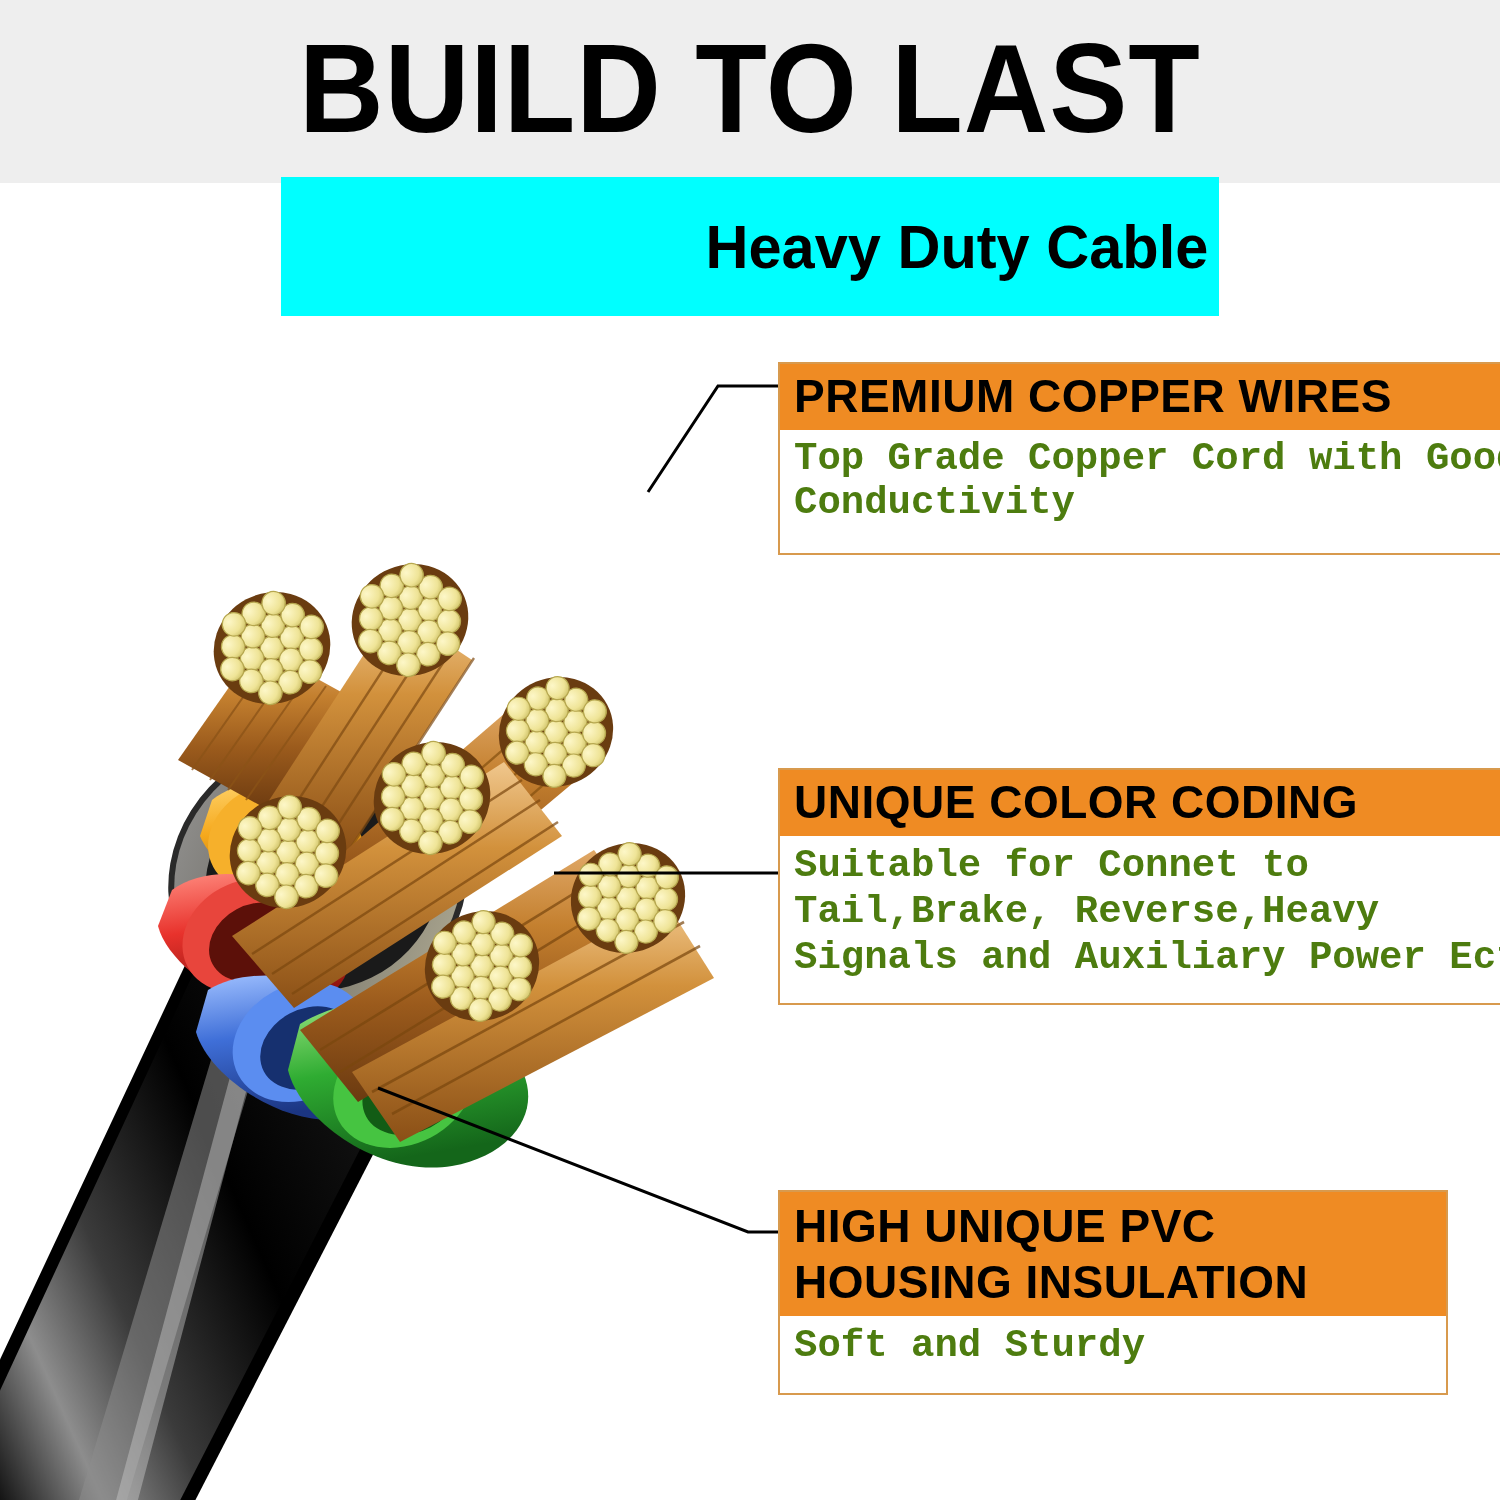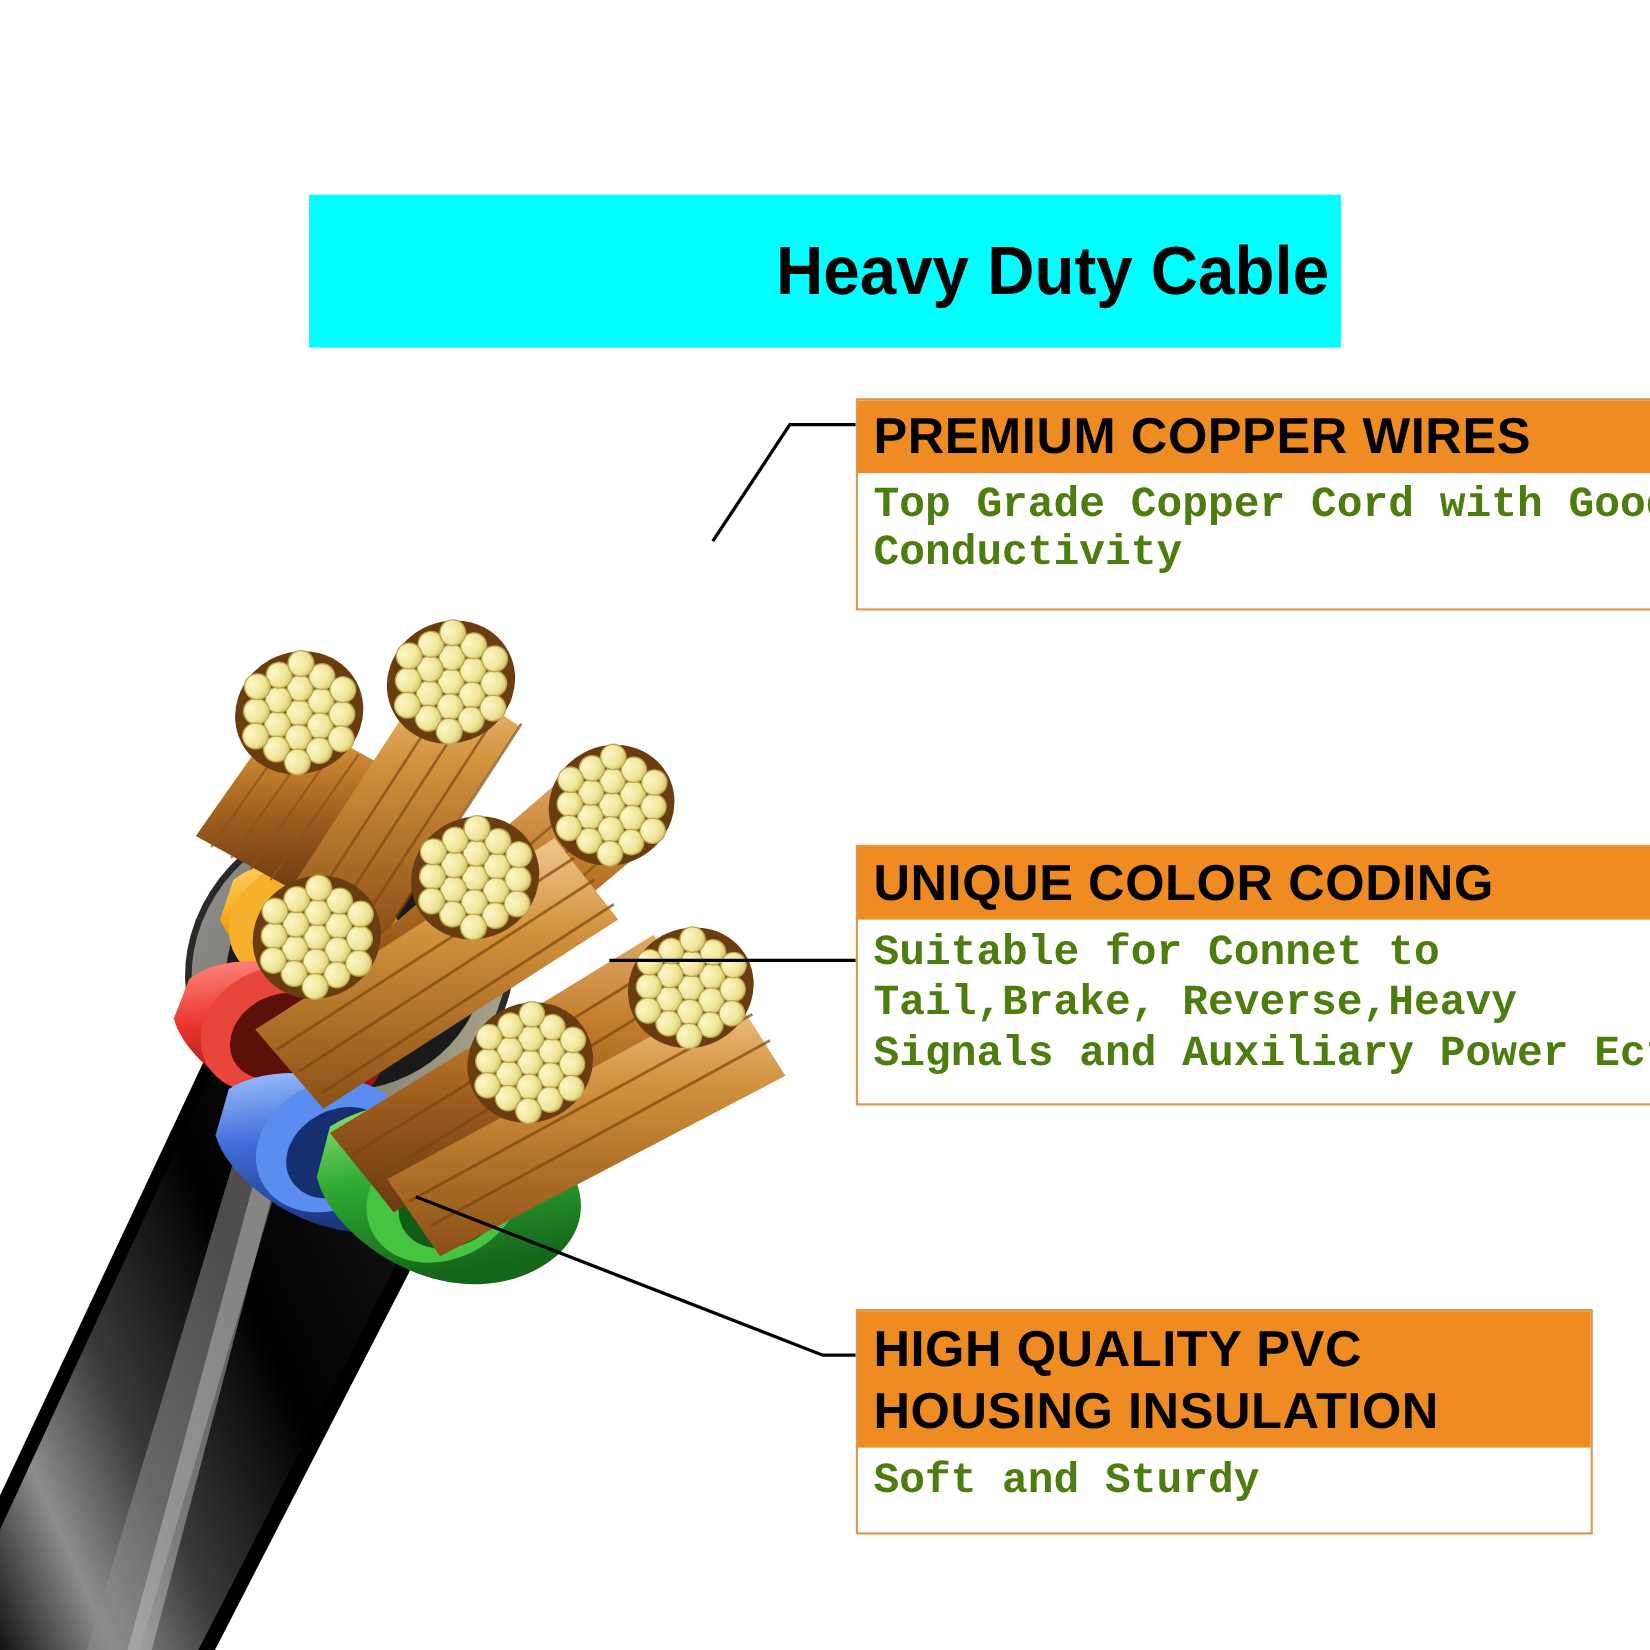--- a/index.html
+++ b/index.html
@@ -127,20 +127,23 @@
     left: 778px; top: 1190px; width: 670px;
   }
   #callout-pvc .callout-head { font-size: 46px; line-height: 56px; padding-bottom: 6px; }
   #callout-pvc .callout-body { font-size: 39px; line-height: 46px; padding-bottom: 24px; }
 </style>
 </head>
 <body>
 
 <div id="page">
 
+  <div class="header-band">
+    <div class="headline">BUILD TO LAST</div>
+  </div>
 
   <div class="subtitle-bar">
     <div class="subtitle-text">Heavy Duty Cable</div>
   </div>
 
   <div class="illustration">
     <svg width="800" height="1170" viewBox="0 0 800 1170" xmlns="http://www.w3.org/2000/svg">
       <defs>
 
         <linearGradient id="jacketGrad" x1="0" y1="0" x2="1" y2="0" gradientUnits="objectBoundingBox">
@@ -378,17 +381,17 @@
     <div class="callout-head">PREMIUM COPPER WIRES</div>
     <div class="callout-body">Top Grade Copper Cord with Good Conductivity</div>
   </div>
 
   <div class="callout" id="callout-color">
     <div class="callout-head">UNIQUE COLOR CODING</div>
     <div class="callout-body">Suitable for Connet to Tail,Brake, Reverse,Heavy Signals and Auxiliary Power Ect</div>
   </div>
 
   <div class="callout" id="callout-pvc">
-    <div class="callout-head">HIGH QUALITY PVC HOUSING INSULATION</div>
+    <div class="callout-head">HIGH UNIQUE PVC HOUSING INSULATION</div>
     <div class="callout-body">Soft and Sturdy</div>
   </div>
 
 </div>
 
 </body></html>

